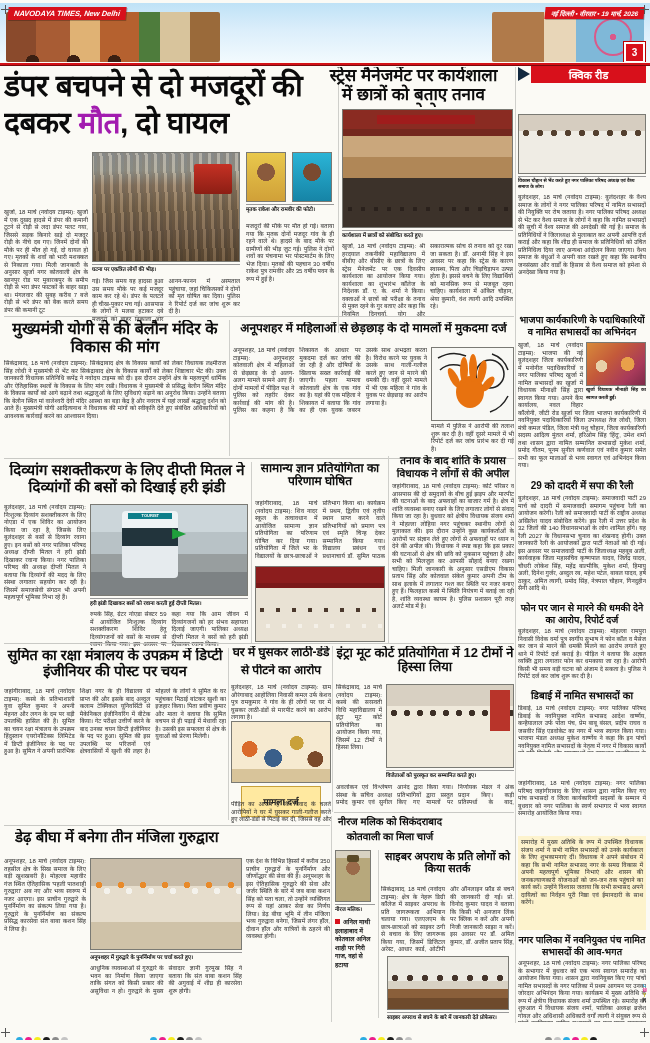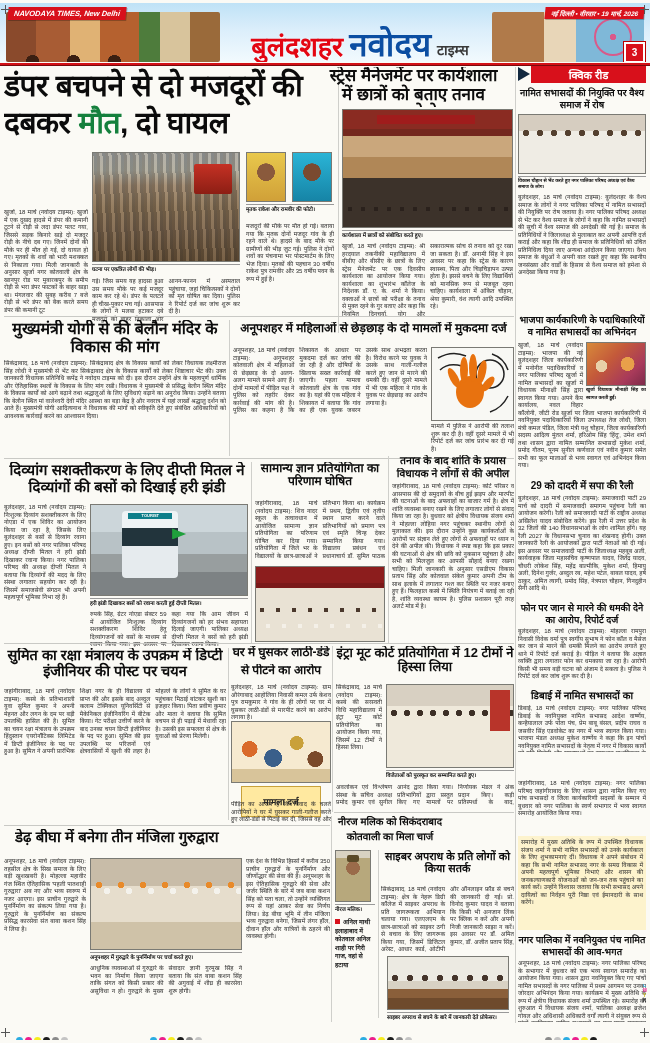--- a/index.html
+++ b/index.html
@@ -32,21 +32,21 @@
 
   
   .hl{font-weight:bold;color:#0d0d0d;line-height:1.1;}
   .center{text-align:center;}
   .body-txt{font-size:6px;line-height:1.25;text-align:justify;color:#2d2d2d;}
   .cols2{column-count:2;column-gap:5px;}
   .cols3{column-count:3;column-gap:5px;}
   .cap{font-size:5.5px;font-weight:bold;color:#111;border-top:1px solid #999;padding-top:1px;line-height:1.2;}
   .navy{color:#23437e;}
   .lead-h{font-size:30px;line-height:37px;font-weight:900;letter-spacing:-.5px;color:#0b0b0b;}
-  .lead-h .cy{color:#15803d;}
+  .lead-h .cy{color:#a21caf;}
   .bullet-head{font-size:8px;line-height:1.3;font-weight:bold;color:#111;}
   .bullet-head:before,.red-bullet:before{content:"";display:inline-block;width:5px;height:5px;background:#d8101b;margin-right:3px;}
   .red-bullet{font-size:6.3px;line-height:1.35;font-weight:bold;color:#222;}
   .vline{background:#cfcfcb;}
   .hline{background:#c9c9c5;}
 
   
   .ph{position:absolute;border:1px solid #7a7a74;box-sizing:border-box;overflow:hidden;}
   .ph-crowd{background:
     repeating-linear-gradient(87deg,rgba(60,45,28,.45) 0 3px,rgba(140,115,85,.35) 3px 6px,rgba(35,28,20,.4) 6px 9px),
@@ -132,25 +132,20 @@
 
   <div class="abs masthead" style="left:0;top:3px;width:650px;height:59px">
     <div class="collage col-left"></div>
     <div class="collage col-right"></div>
     <div class="ribbon rib-l">
         <span>NAVODAYA TIMES, New Delhi</span>
       </div>
     <div class="ribbon rib-r">
         <span>नई दिल्ली • वीरवार • 19 मार्च, 2026</span>
       </div>
-    <div class="mast-title">
-      <span class="t-city">बुलंदशहर</span>
-      <span class="t-name">नवोदय</span>
-      <span class="t-suffix">टाइम्स</span>
-    </div>
     <div class="pageno">3</div>
   </div>
   <div class="abs crop" style="left:1px;top:5px"></div>
   <div class="abs crop" style="left:640px;top:5px"></div>
   <div class="abs redrule" style="left:0;top:63px;width:650px;height:3px"></div>
 
   <div class="abs lead-h" style="left:4px;top:67px;width:336px;height:78px">
     <span>डंपर बचपने से दो मजदूरों की दबकर </span><span class="cy">मौत</span><span>, दो घायल</span>
   </div>
   <div class="abs body-txt" style="left:4px;top:209px;width:84px;height:123px">खुर्जा, 18 मार्च (नवोदय टाइम्स): खुर्जा में एक दुखद हादसे में डंपर की कमानी टूटने से रोड़ी से लदा डंपर पलट गया, जिससे सड़क किनारे खड़े दो मजदूर रोड़ी के नीचे दब गए। जिनमें दोनों की मौके पर ही मौत हो गई, दो घायल हो गए। मृतकों के शवों को भारी मशक्कत से निकाला गया। मिली जानकारी के अनुसार खुर्जा नगर कोतवाली क्षेत्र के खानपुर रोड पर मुबारकपुर के समीप रोड़ी से भरा डंपर फाटकों के बाहर खड़ा था। मंगलवार की सुबह करीब 7 बजे रोड़ी से भरे डंपर को बैक करते समय डंपर की कमानी टूट</div>
@@ -165,21 +160,20 @@
   <div class="abs vline" style="left:338px;top:67px;width:1px;height:266px"></div>
   <div class="abs hl center" style="left:328px;top:67px;width:171px;height:40px;font-size:17px">स्ट्रेस मैनेजमेंट पर कार्यशाला में छात्रों को बताए तनाव मुक्त रहने के गुर</div>
   <div class="ph ph-hall" style="left:342px;top:109px;width:171px;height:119px"></div>
   <div class="abs cap" style="left:342px;top:230px;width:171px;height:11px">कार्यशाला में छात्रों को संबोधित करते हुए।</div>
   <div class="abs body-txt cols2" style="left:342px;top:243px;width:171px;height:90px">खुर्जा, 18 मार्च (नवोदय टाइम्स): श्री हरदयाल तकनीकी महाविद्यालय में बीबीए और बीसीए के छात्रों के लिए स्ट्रेस मैनेजमेंट पर एक दिवसीय कार्यशाला का आयोजन किया गया। कार्यशाला का शुभारंभ कॉलेज के निदेशक डॉ. ए. के. शर्मा ने किया। वक्ताओं ने छात्रों को परीक्षा के तनाव से मुक्त रहने के गुर बताए और कहा कि नियमित दिनचर्या, योग और सकारात्मक सोच से तनाव को दूर रखा जा सकता है। डॉ. अनामी सिंह ने इस अवसर पर कहा कि स्ट्रेस के कारण स्वास्थ्य, पिता और चिड़चिड़ापन उत्पन्न होता है। इससे बचने के लिए विद्यार्थियों को मानसिक रूप से मजबूत रहना चाहिए। कार्यशाला में अंकित चौहान, श्रेया कुमारी, वंश त्यागी आदि उपस्थित रहे।</div>
 
   <div class="abs vline" style="left:515px;top:67px;width:1px;height:956px"></div>
   <div class="abs qr-flag" style="left:518px;top:66px;width:128px;height:17px">
     <div class="box">क्विक रीड</div>
   </div>
-  <div class="abs qr-h navy" style="left:518px;top:87px;width:128px;height:25px">नामित सभासदों की नियुक्ति पर वैश्य समाज में रोष</div>
   <div class="ph ph-group" style="left:518px;top:114px;width:128px;height:60px"></div>
   <div class="abs cap" style="left:518px;top:176px;width:128px;height:16px;font-size:4.8px">विकास चौहान से भेंट करते हुए नगर पालिका परिषद अध्यक्ष एवं वैश्य समाज के लोग।</div>
   <div class="abs body-txt" style="left:518px;top:194px;width:128px;height:118px">बुलंदशहर, 18 मार्च (नवोदय टाइम्स): बुलंदशहर के वैश्य समाज के लोगों ने नगर पालिका परिषद में नामित सभासदों की नियुक्ति पर रोष जताया है। नगर पालिका परिषद अध्यक्ष से भेंट कर वैश्य समाज के लोगों ने कहा कि नामित सभासदों की सूची में वैश्य समाज की अनदेखी की गई है। समाज के प्रतिनिधियों ने जिलाध्यक्ष से मुलाकात कर अपनी आपत्ति दर्ज कराई और कहा कि शीघ्र ही समाज के प्रतिनिधियों को उचित प्रतिनिधित्व दिया जाए अन्यथा आंदोलन किया जाएगा। वैश्य समाज के बंधुओं ने अपनी बात रखते हुए कहा कि स्थानीय जनसंख्या और वार्डों के हिसाब से वैश्य समाज को हमेशा से अनदेखा किया गया है।</div>
 
   <div class="abs qr-h" style="left:518px;top:314px;width:128px;height:26px">भाजपा कार्यकारिणी के पदाधिकारियों व नामित सभासदों का अभिनंदन</div>
   <div class="abs body-txt" style="left:518px;top:342px;width:128px;height:136px">
     <span class="inset">
       <span class="iph ph-bjp" style="display:block"></span>
       <span class="icap">खुर्जा विधायक मीनाक्षी सिंह का स्वागत करती हुईं।</span>
     </span>

